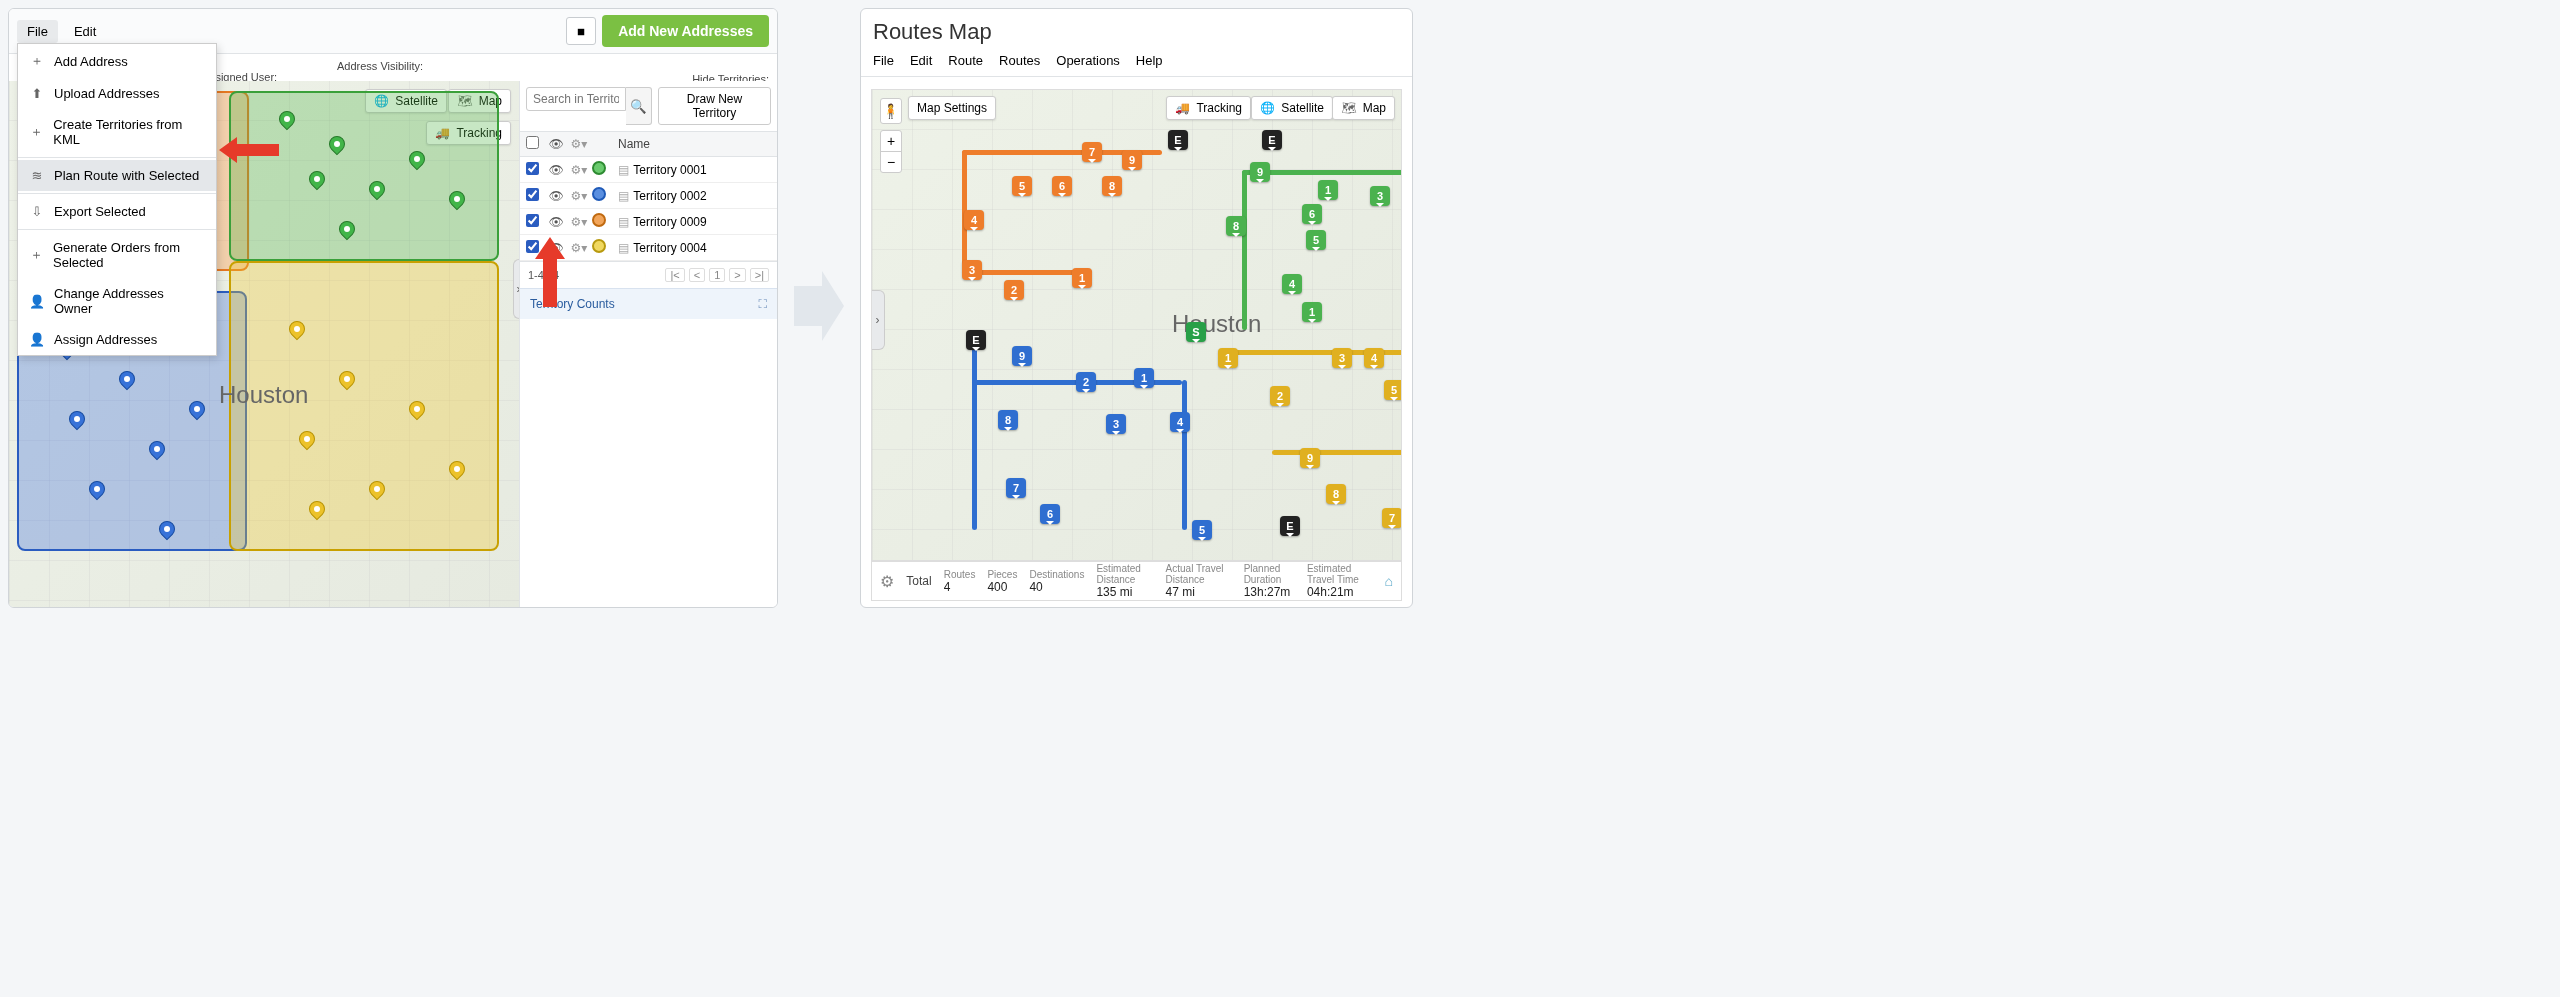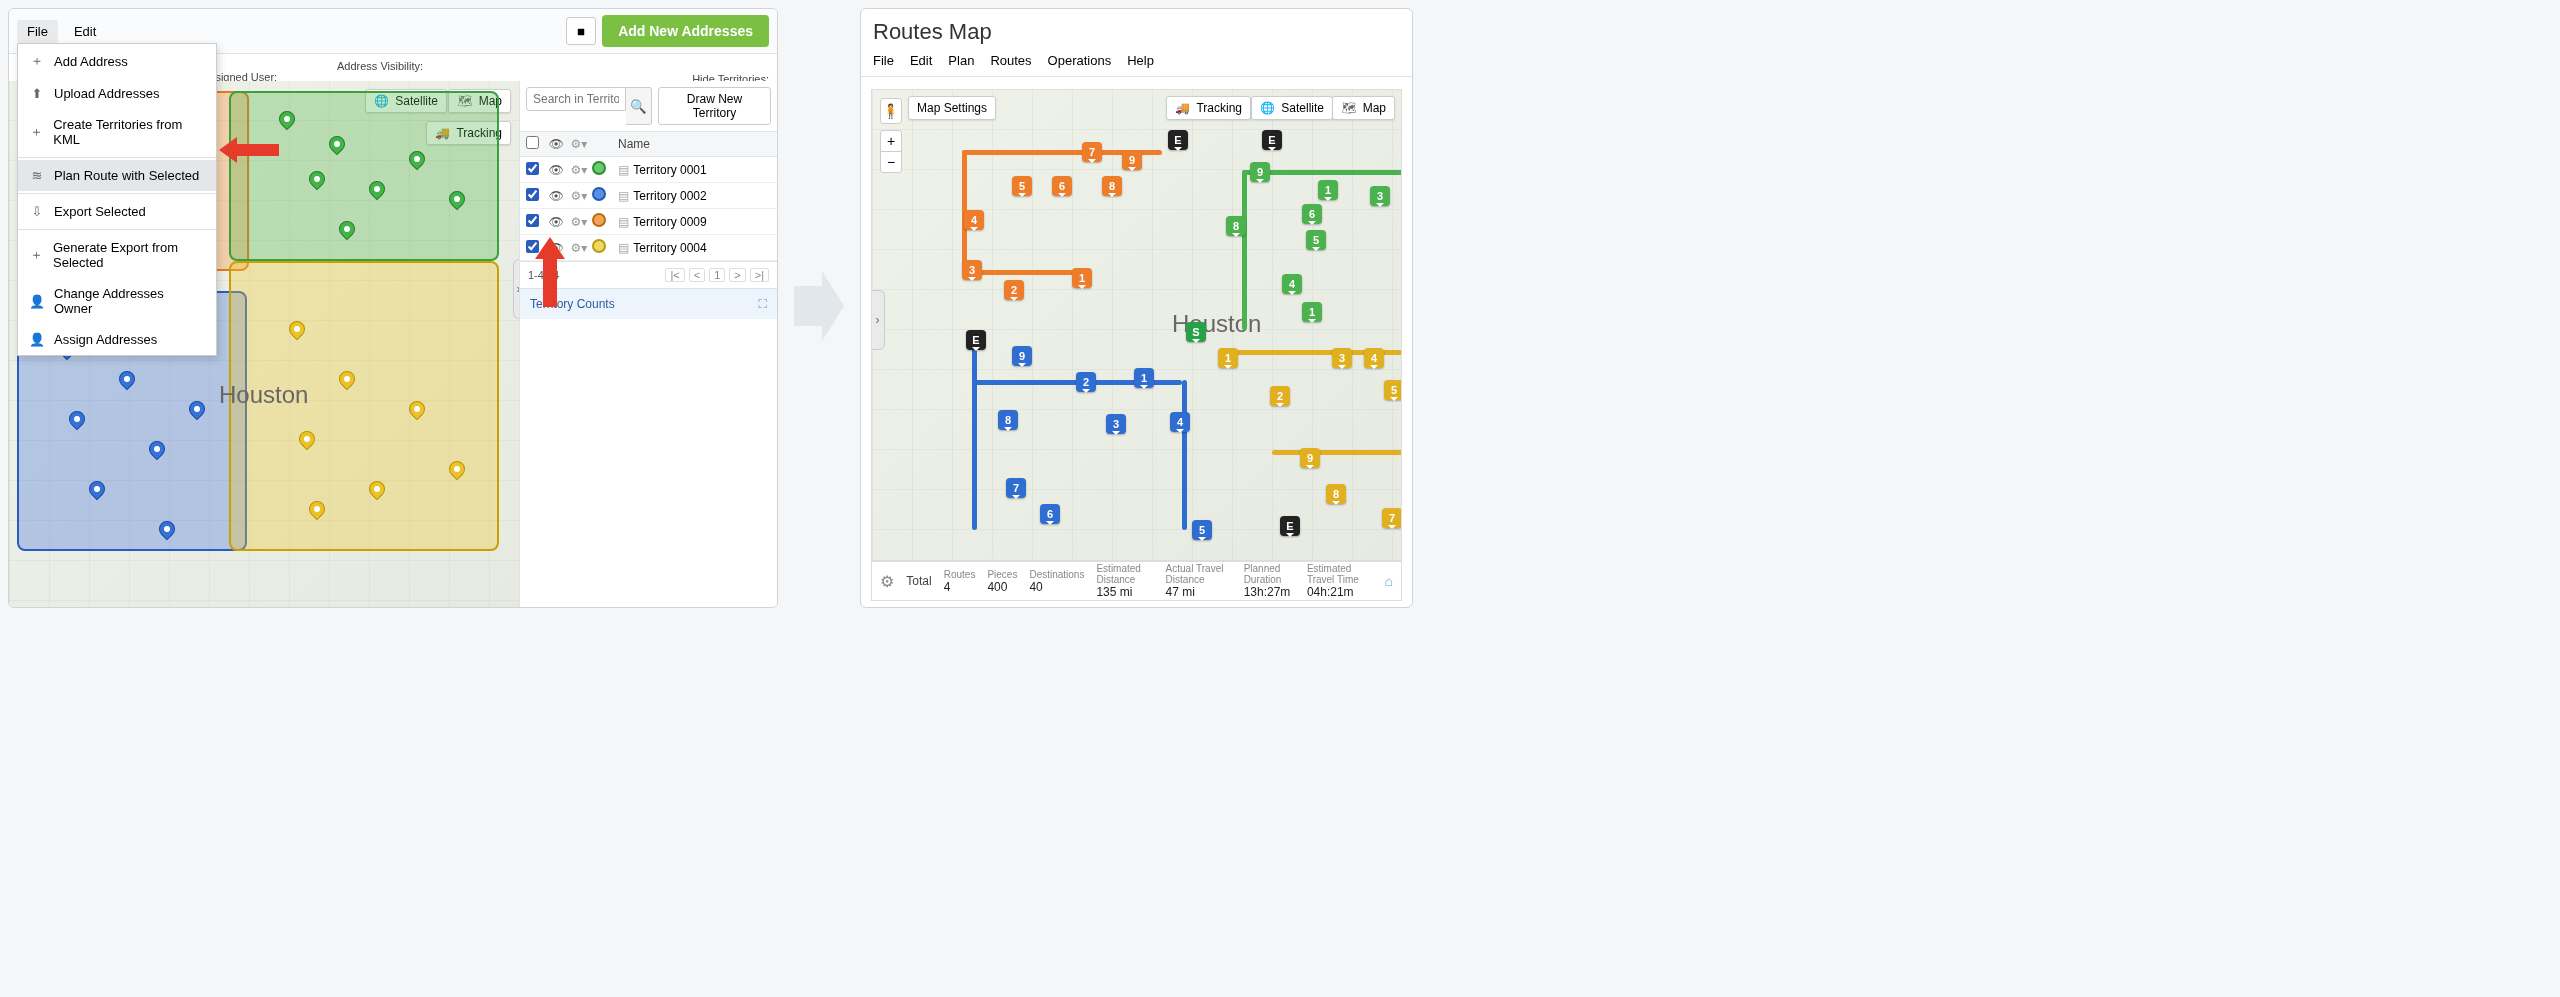--- a/index.html
+++ b/index.html
@@ -187,21 +187,21 @@
         <span>Plan Route with Selected</span>
       </div>
     <div class="sep"></div>
     <div class="dd-item">
         <span class="dd-icon">⇩</span>
         <span>Export Selected</span>
       </div>
     <div class="sep"></div>
     <div class="dd-item">
         <span class="dd-icon">＋</span>
-        <span>Generate Export from Selected</span>
+        <span>Generate Orders from Selected</span>
       </div>
     <div class="dd-item">
         <span class="dd-icon">👤</span>
         <span>Change Addresses Owner</span>
       </div>
     <div class="dd-item">
         <span class="dd-icon">👤</span>
         <span>Assign Addresses</span>
       </div>
   </div>
@@ -336,21 +336,21 @@
   <svg viewBox="0 0 50 70">
       <polygon fill="#e2e7ec" points="0,15 28,15 28,0 50,35 28,70 28,55 0,55"></polygon>
     </svg>
 </div>
 
 <div class="panel right-panel">
   <div class="rp-title">Routes Map</div>
   <div class="rp-menu" id="rp-menu">
       <span>File</span>
       <span>Edit</span>
-      <span>Plan</span>
+      <span>Route</span>
       <span>Routes</span>
       <span>Operations</span>
       <span>Help</span>
     </div>
 
   <div class="rp-map">
     <div class="map-bg"></div>
     <div class="pegman">🧍</div>
     <div class="map-ctrl" style="top:6px;left:36px">Map Settings</div>
     <div class="rp-zoom">

